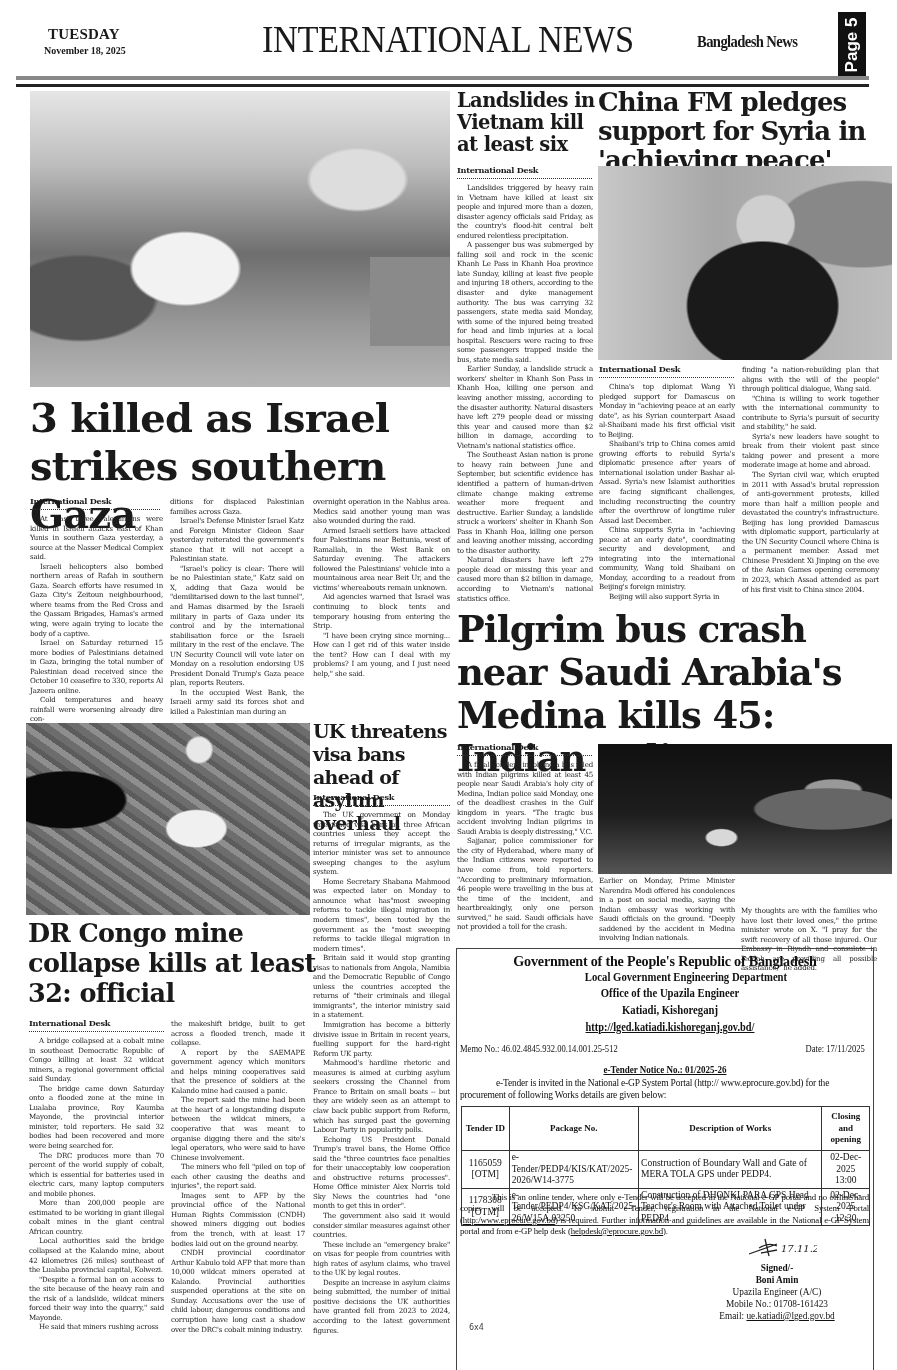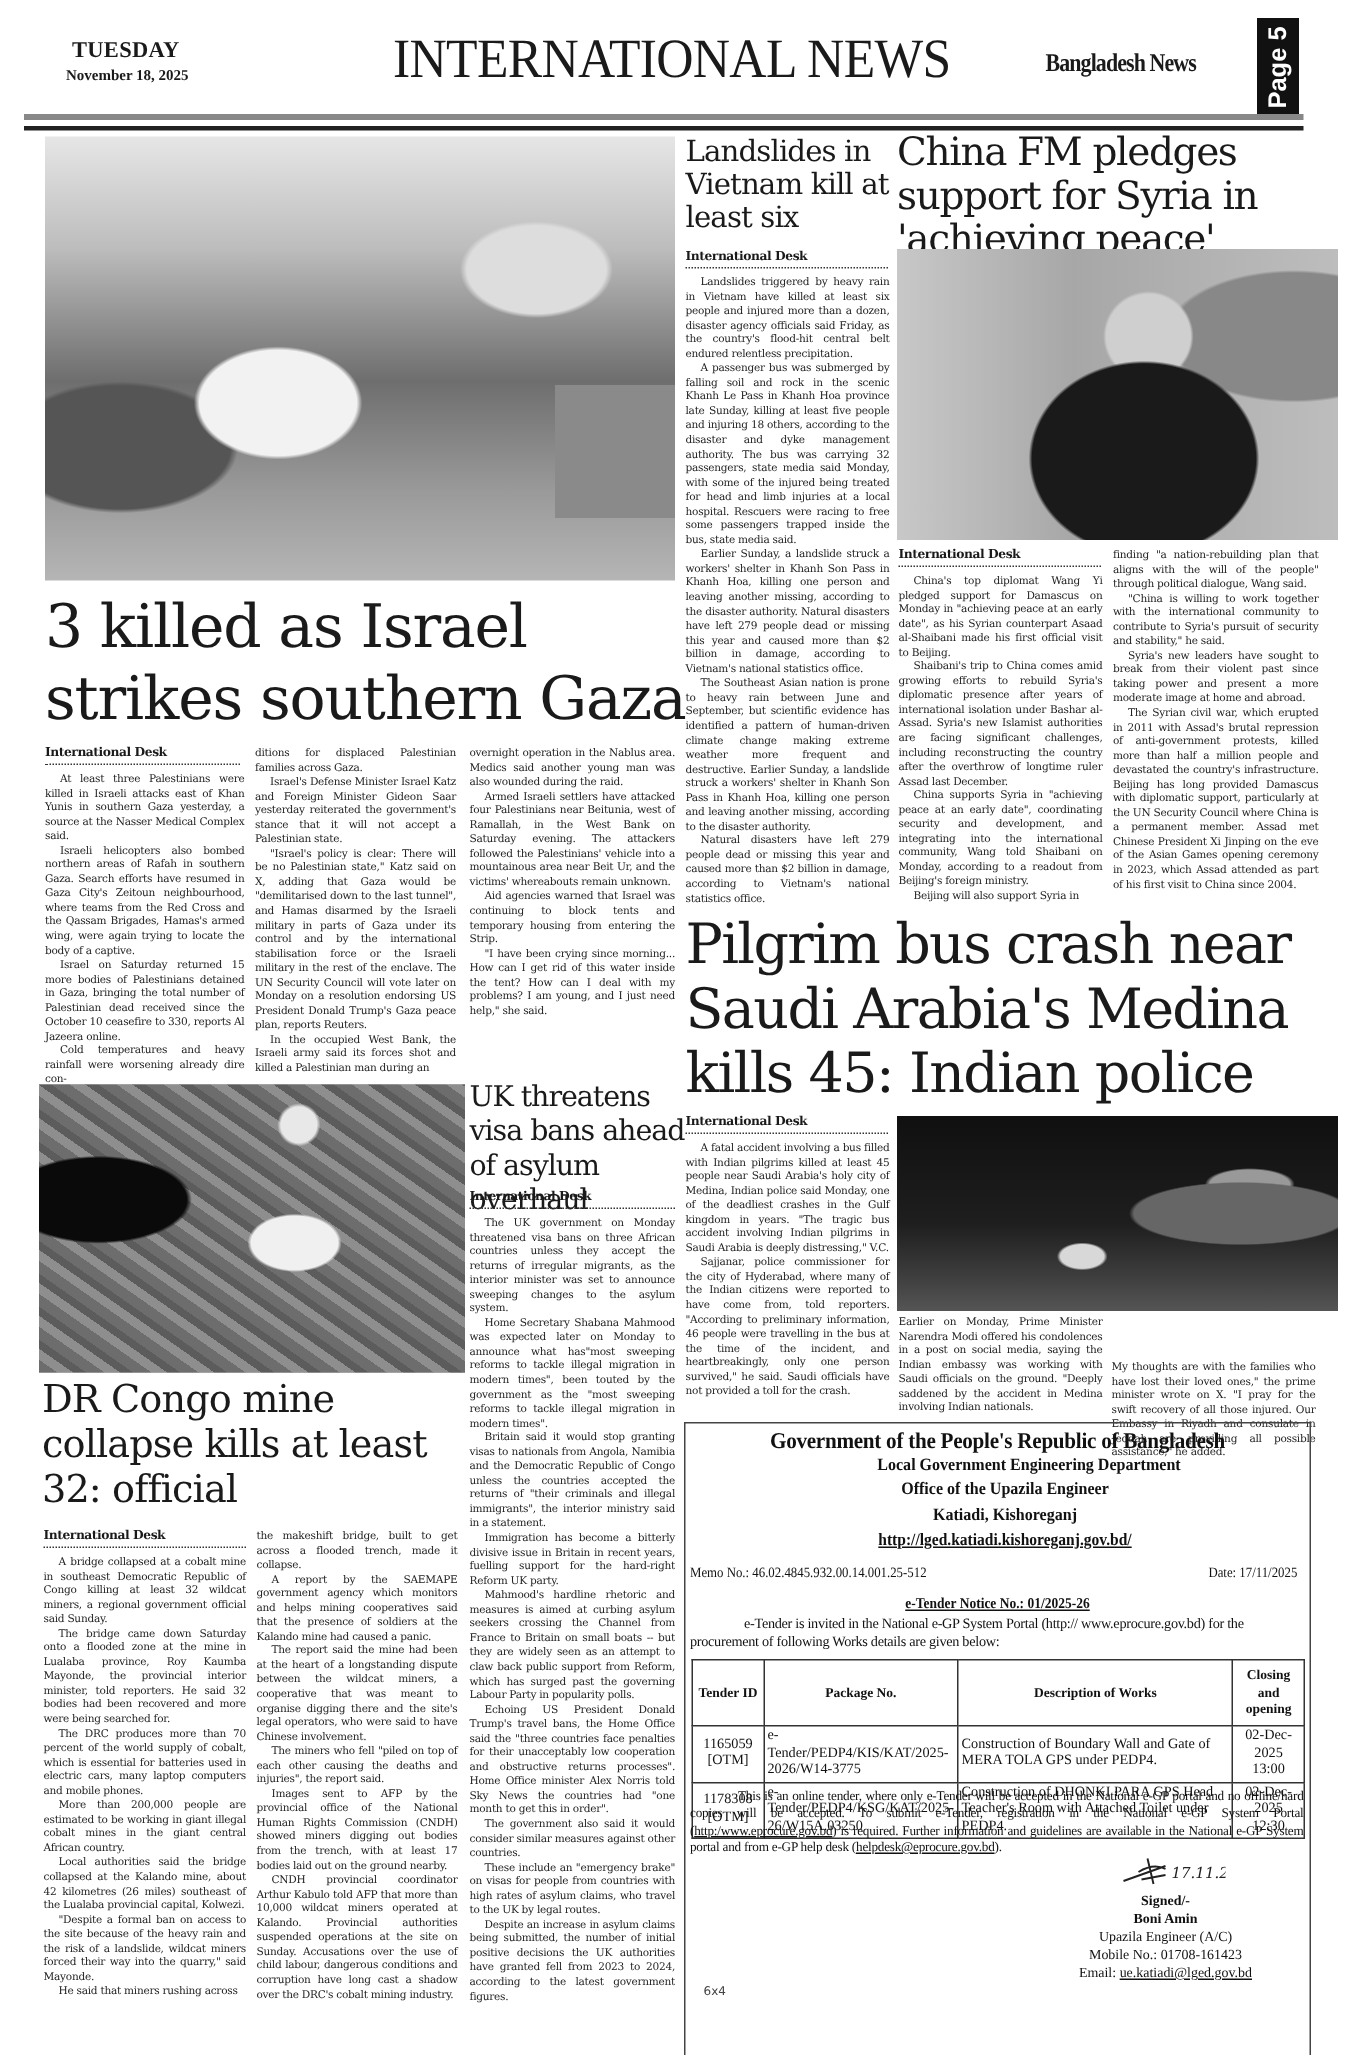--- a/index.html
+++ b/index.html
@@ -40,21 +40,21 @@
       repeating-linear-gradient(35deg, #6d6d6d 0 7px, #8e8e8e 7px 13px, #5c5c5c 13px 18px),
       #777; }
   .photo-bus { left: 456px; top: 744px; width: 436px; height: 130px;
     background:
       radial-gradient(ellipse at 42% 72%, #d8d8d8 0 6%, transparent 7%),
       radial-gradient(ellipse at 78% 50%, #666 0 22%, transparent 23%),
       radial-gradient(ellipse at 80% 35%, #999 0 8%, transparent 9%),
       linear-gradient(180deg, #101010 0%, #1e1e1e 55%, #3b3b3b 80%, #555 100%); }
 
   
-  .hl { font-family: "DejaVu Serif", serif; font-weight: normal; color: #1a1a1a; letter-spacing: -0.6px; }
+  .hl { font-family: "DejaVu Serif", serif; font-weight: bold; color: #1a1a1a; letter-spacing: -0.6px; }
   .hl-gaza { left: 30px; top: 394px; width: 430px; font-size: 40px; line-height: 48px; letter-spacing: -0.8px; }
   .hl-vietnam { left: 457px; top: 90px; width: 145px; font-size: 19.5px; line-height: 22px; letter-spacing: -0.6px; }
   .hl-china { left: 598px; top: 88px; width: 300px; font-size: 26px; line-height: 29px; letter-spacing: -0.9px; }
   .hl-bus { left: 457px; top: 608px; width: 440px; font-size: 37px; line-height: 43px; letter-spacing: -1.1px; }
   .hl-uk { left: 313px; top: 720px; width: 145px; font-size: 19px; line-height: 23px; letter-spacing: -0.7px; }
   .hl-congo { left: 28px; top: 918px; width: 290px; font-size: 25.5px; line-height: 30px; letter-spacing: -0.6px; }
 
   
   .byline { font: bold 8.2px "DejaVu Serif", serif; letter-spacing: -0.3px; padding-bottom: 3px; border-bottom: 1.5px dotted #333; }
 

